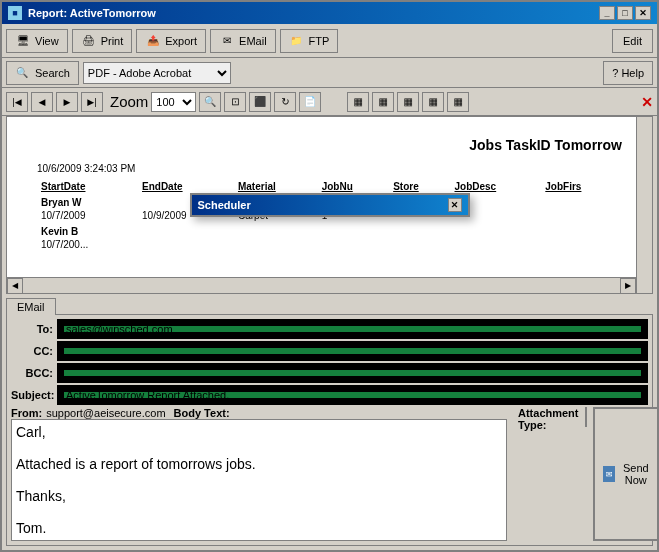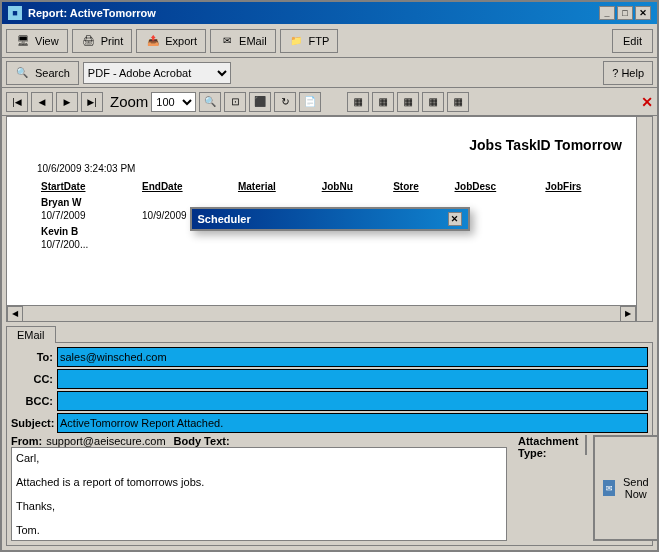--- a/index.html
+++ b/index.html
@@ -244,38 +244,38 @@
       width: 42px;
       font-size: 11px;
       text-align: right;
       margin-right: 4px;
       font-weight: bold;
     }
 
     .email-input {
       flex: 1;
       height: 20px;
-      border: 1px solid #000000;
-      background: #0ea5e9;
+      border: 7px solid #000000;
+      background: #15803d;
       font-size: 11px;
       padding: 0 2px;
     }
 
     .email-bottom {
       display: flex;
       gap: 11px;
       margin-top: 2px;
     }
 
     .email-body-area {
       flex: 1;
       height: 90px;
       border: 1px solid #808080;
       background: white;
-      font-size: 11px;
+      font-size: 14px;
       padding: 4px;
       overflow: auto;
       white-space: pre-wrap;
     }
 
     .email-right {
       width: 130px;
       display: flex;
       gap: 6px;
     }

